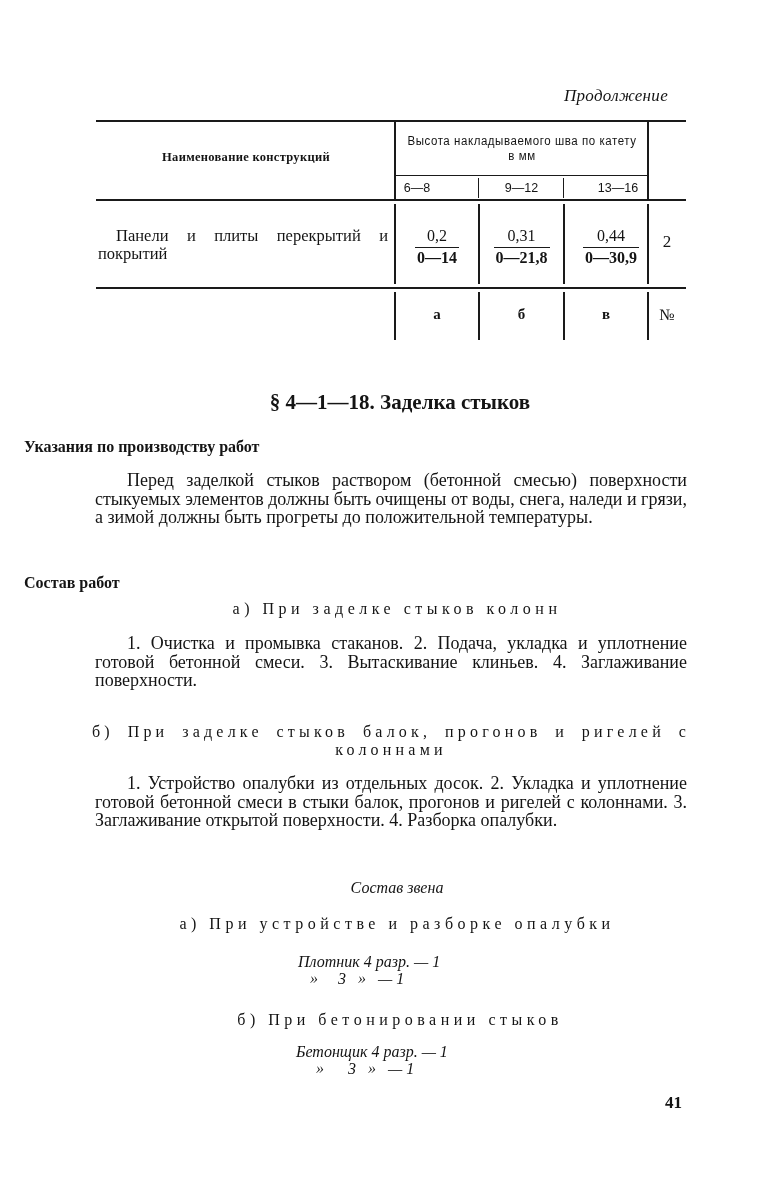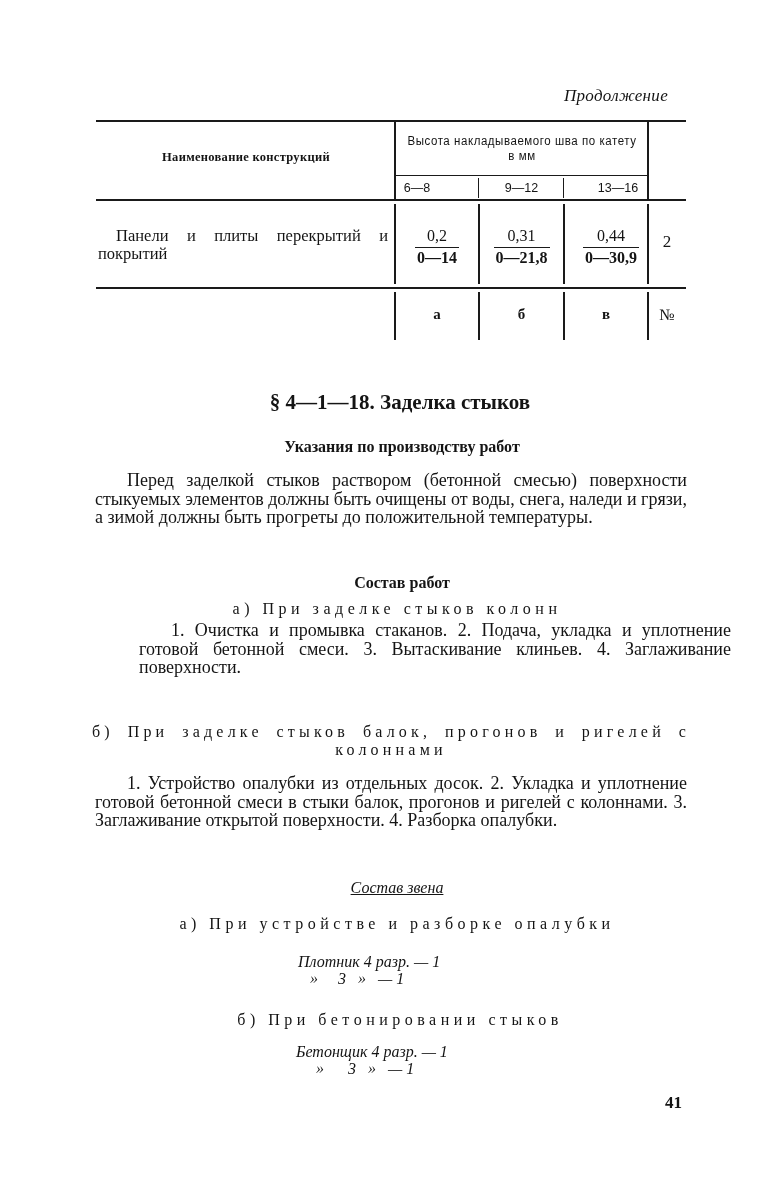--- a/index.html
+++ b/index.html
@@ -22,25 +22,25 @@
 
   .row-name { left: 98px; width: 290px; top: 227px; font-size: 16.5px; line-height: 18px; text-align: justify; text-indent: 18px; }
   .frac { top: 226px; text-align: center; font-size: 16px; line-height: 20px; }
   .frac .num { display: block; padding-bottom: 1px; }
   .frac .den { display: inline-block; border-top: 1.5px solid #1a1a1a; font-weight: bold; padding: 0 2px; }
   .rownum { top: 232px; left: 652px; width: 30px; text-align: center; font-size: 17px; }
 
   .colhead { top: 306px; text-align: center; font-size: 15px; font-weight: bold; }
 
   .h-section { top: 390px; left: 0; width: 780px; text-align: center; font-size: 21px; font-weight: bold; padding-left: 20px; box-sizing: border-box; }
-  .h-sub { left: 0; width: 780px; text-align: center; font-size: 16px; font-weight: bold; padding-left: 24px; box-sizing: border-box; }
+  .h-sub { left: 0; width: 780px; text-align: left; font-size: 16px; font-weight: bold; padding-left: 24px; box-sizing: border-box; }
   .para { left: 95px; width: 592px; font-size: 18px; line-height: 18.5px; text-align: justify; text-indent: 32px; }
   .spaced { left: 0; width: 780px; text-align: center; font-size: 16px; letter-spacing: 4.5px; padding-left: 14px; box-sizing: border-box; }
   .spaced-wide { left: 92px; width: 598px; font-size: 16px; letter-spacing: 4.2px; line-height: 18px; text-align: justify; text-align-last: center; }
-  .h-italic { left: 0; width: 780px; text-align: center; font-size: 16px; font-style: italic; padding-left: 14px; box-sizing: border-box; text-decoration: underline; }
+  .h-italic { left: 0; width: 780px; text-align: center; font-size: 16px; font-style: italic; padding-left: 14px; box-sizing: border-box; }
   .crew { font-style: italic; font-size: 16px; line-height: 17px; white-space: pre; }
   .pageno { top: 1093px; right: 98px; font-size: 17px; font-weight: bold; }
 </style>
 </head>
 <body>
 
 <div class="abs continued">Продолжение</div>
 
 <div>
   <div class="hline" style="left:96px; width:590px; top:120px;"></div>
@@ -90,21 +90,21 @@
   <div class="abs colhead" style="left:565px; width:82px;">в</div>
   <div class="abs colhead" style="left:652px; width:30px; font-weight:normal; font-size:16px;">№</div>
 </div>
 
 <div class="abs h-section">§ 4—1—18. Заделка стыков</div>
 <div class="abs h-sub" style="top:438px;">Указания по производству работ</div>
 <div class="abs para" style="top:471px;">Перед заделкой стыков раствором (бетонной смесью) поверхности стыкуемых элементов должны быть очищены от воды, снега, наледи и грязи, а зимой должны быть прогреты до положительной температуры.</div>
 
 <div class="abs h-sub" style="top:574px;">Состав работ</div>
 <div class="abs spaced" style="top:600px;">а) При заделке стыков колонн</div>
-<div class="abs para" style="top:621px;margin-left:44px;">1. Очистка и промывка стаканов. 2. Подача, укладка и уплотнение готовой бетонной смеси. 3. Вытаскивание клиньев. 4. Заглаживание поверхности.</div>
+<div class="abs para" style="top:634px;">1. Очистка и промывка стаканов. 2. Подача, укладка и уплотнение готовой бетонной смеси. 3. Вытаскивание клиньев. 4. Заглаживание поверхности.</div>
 
 <div class="abs spaced-wide" style="top:723px;">б) При заделке стыков балок, прогонов и ригелей с колоннами</div>
 <div class="abs para" style="top:774px;">1. Устройство опалубки из отдельных досок. 2. Укладка и уплотнение готовой бетонной смеси в стыки балок, прогонов и ригелей с колоннами. 3. Заглаживание открытой поверхности. 4. Разборка опалубки.</div>
 
 <div class="abs h-italic" style="top:879px;">Состав звена</div>
 <div class="abs spaced" style="top:915px;">а) При устройстве и разборке опалубки</div>
 <div class="abs crew" style="top:953px; left:298px;">Плотник 4 разр. — 1</div>
 <div class="abs crew" style="top:970px; left:298px;">   »     3   »   — 1</div>
 
 <div class="abs spaced" style="top:1011px; padding-left:20px;">б) При бетонировании стыков</div>

